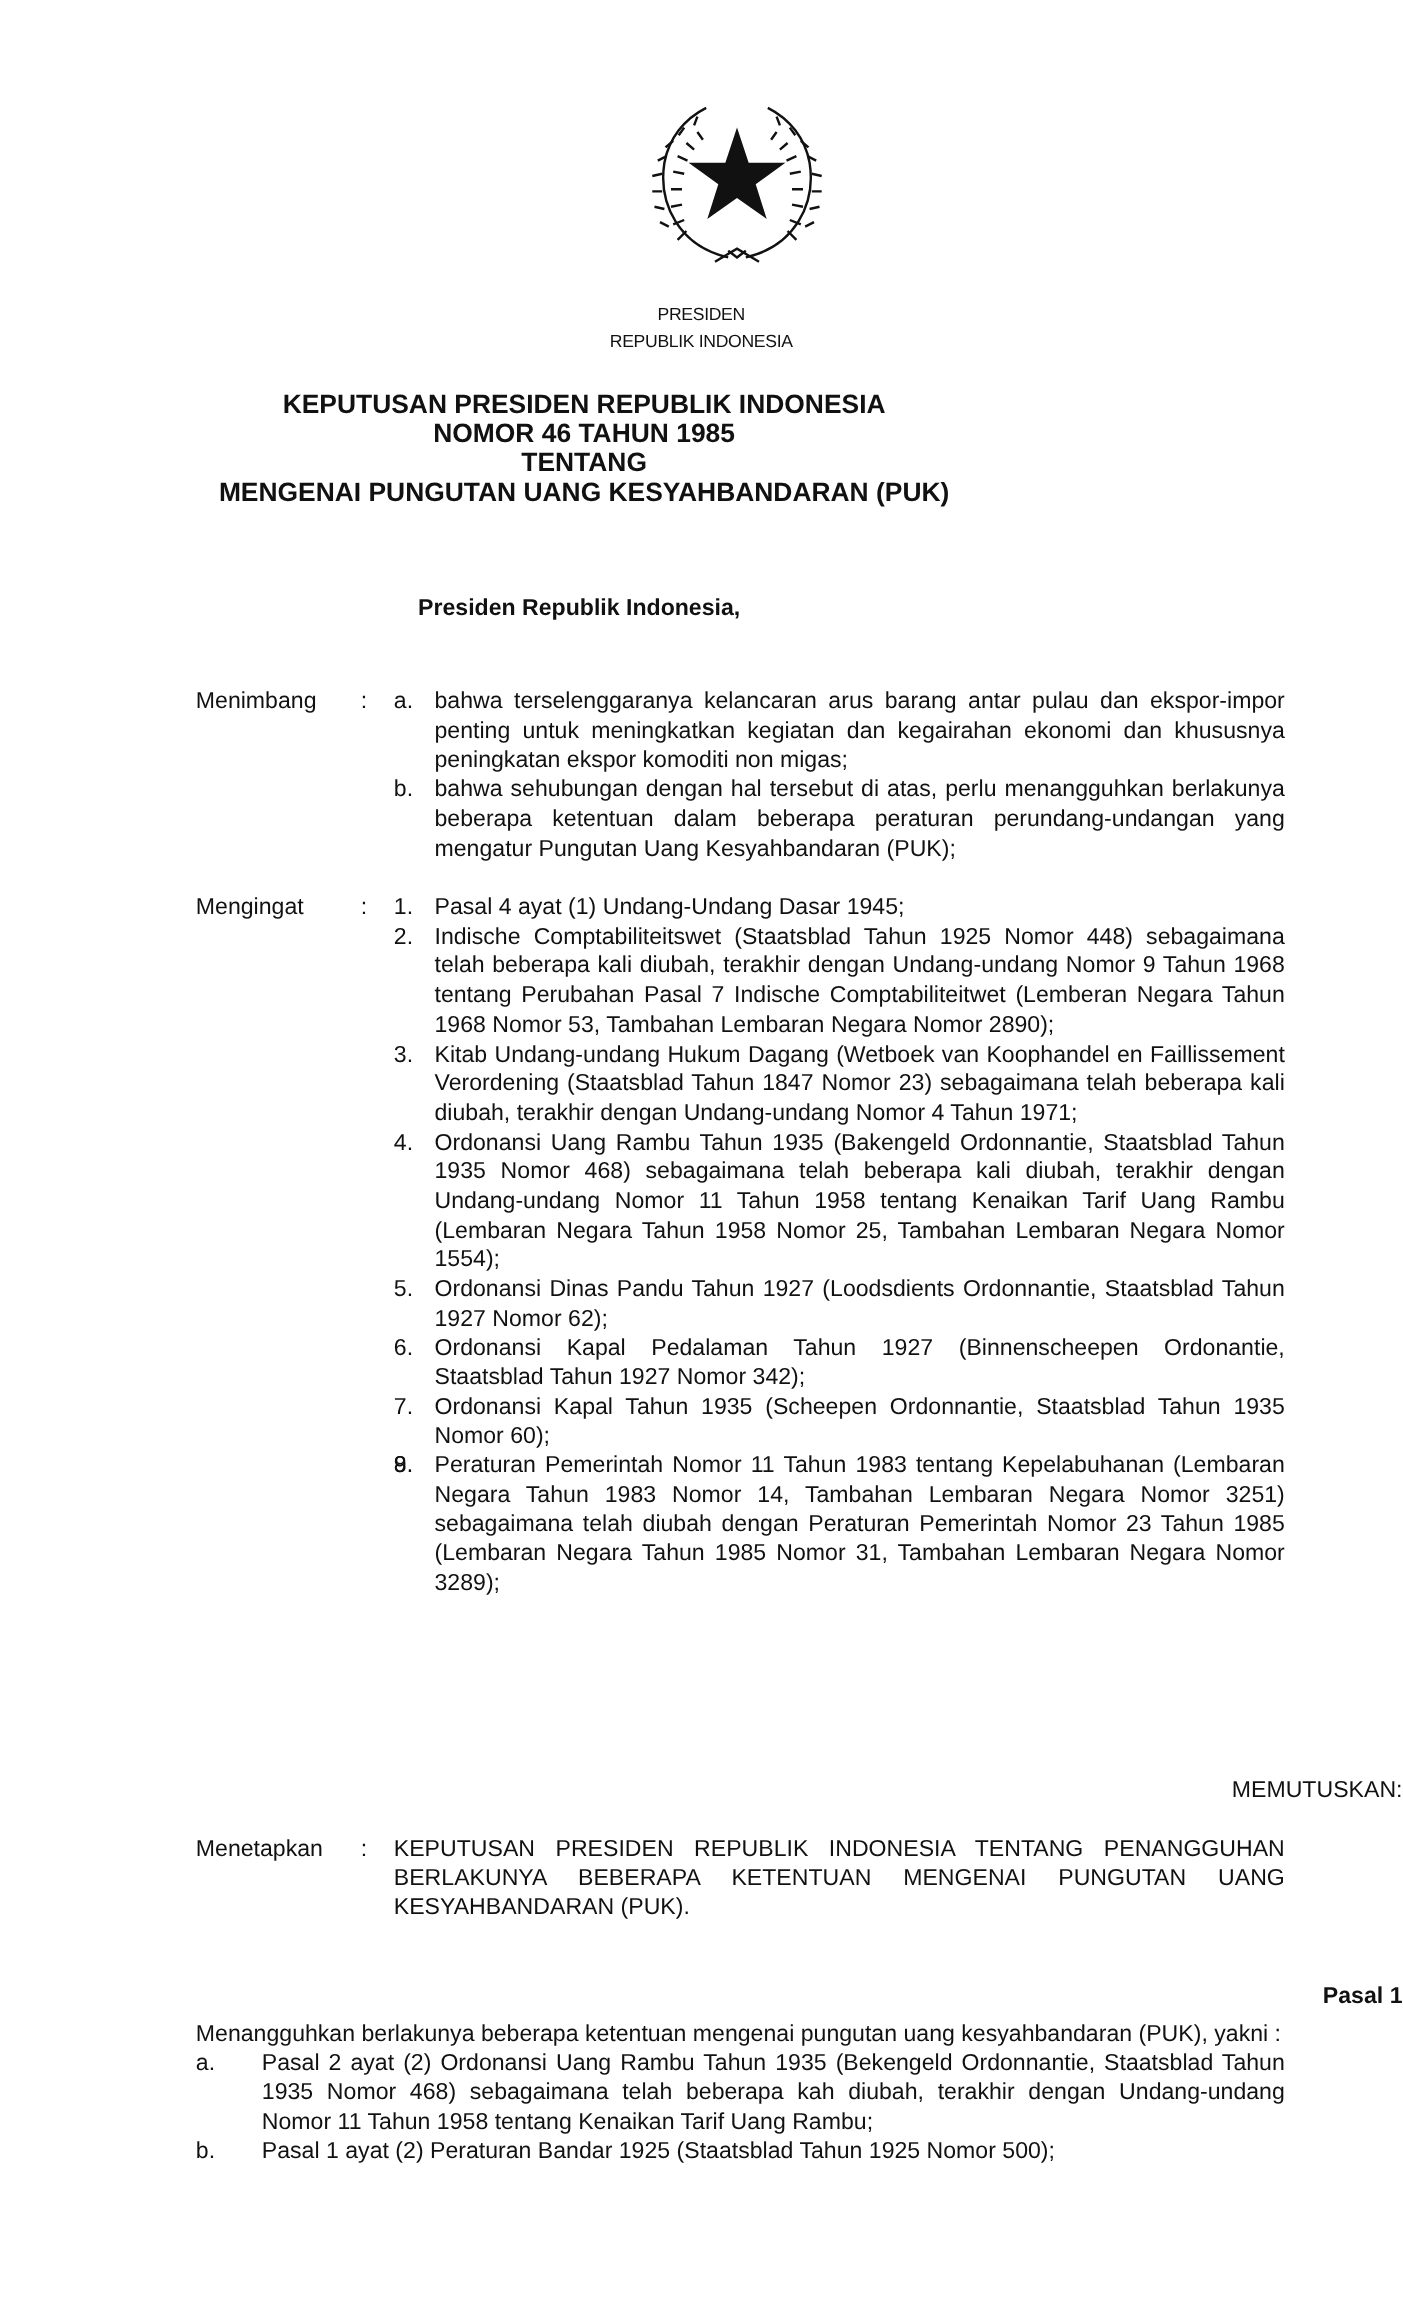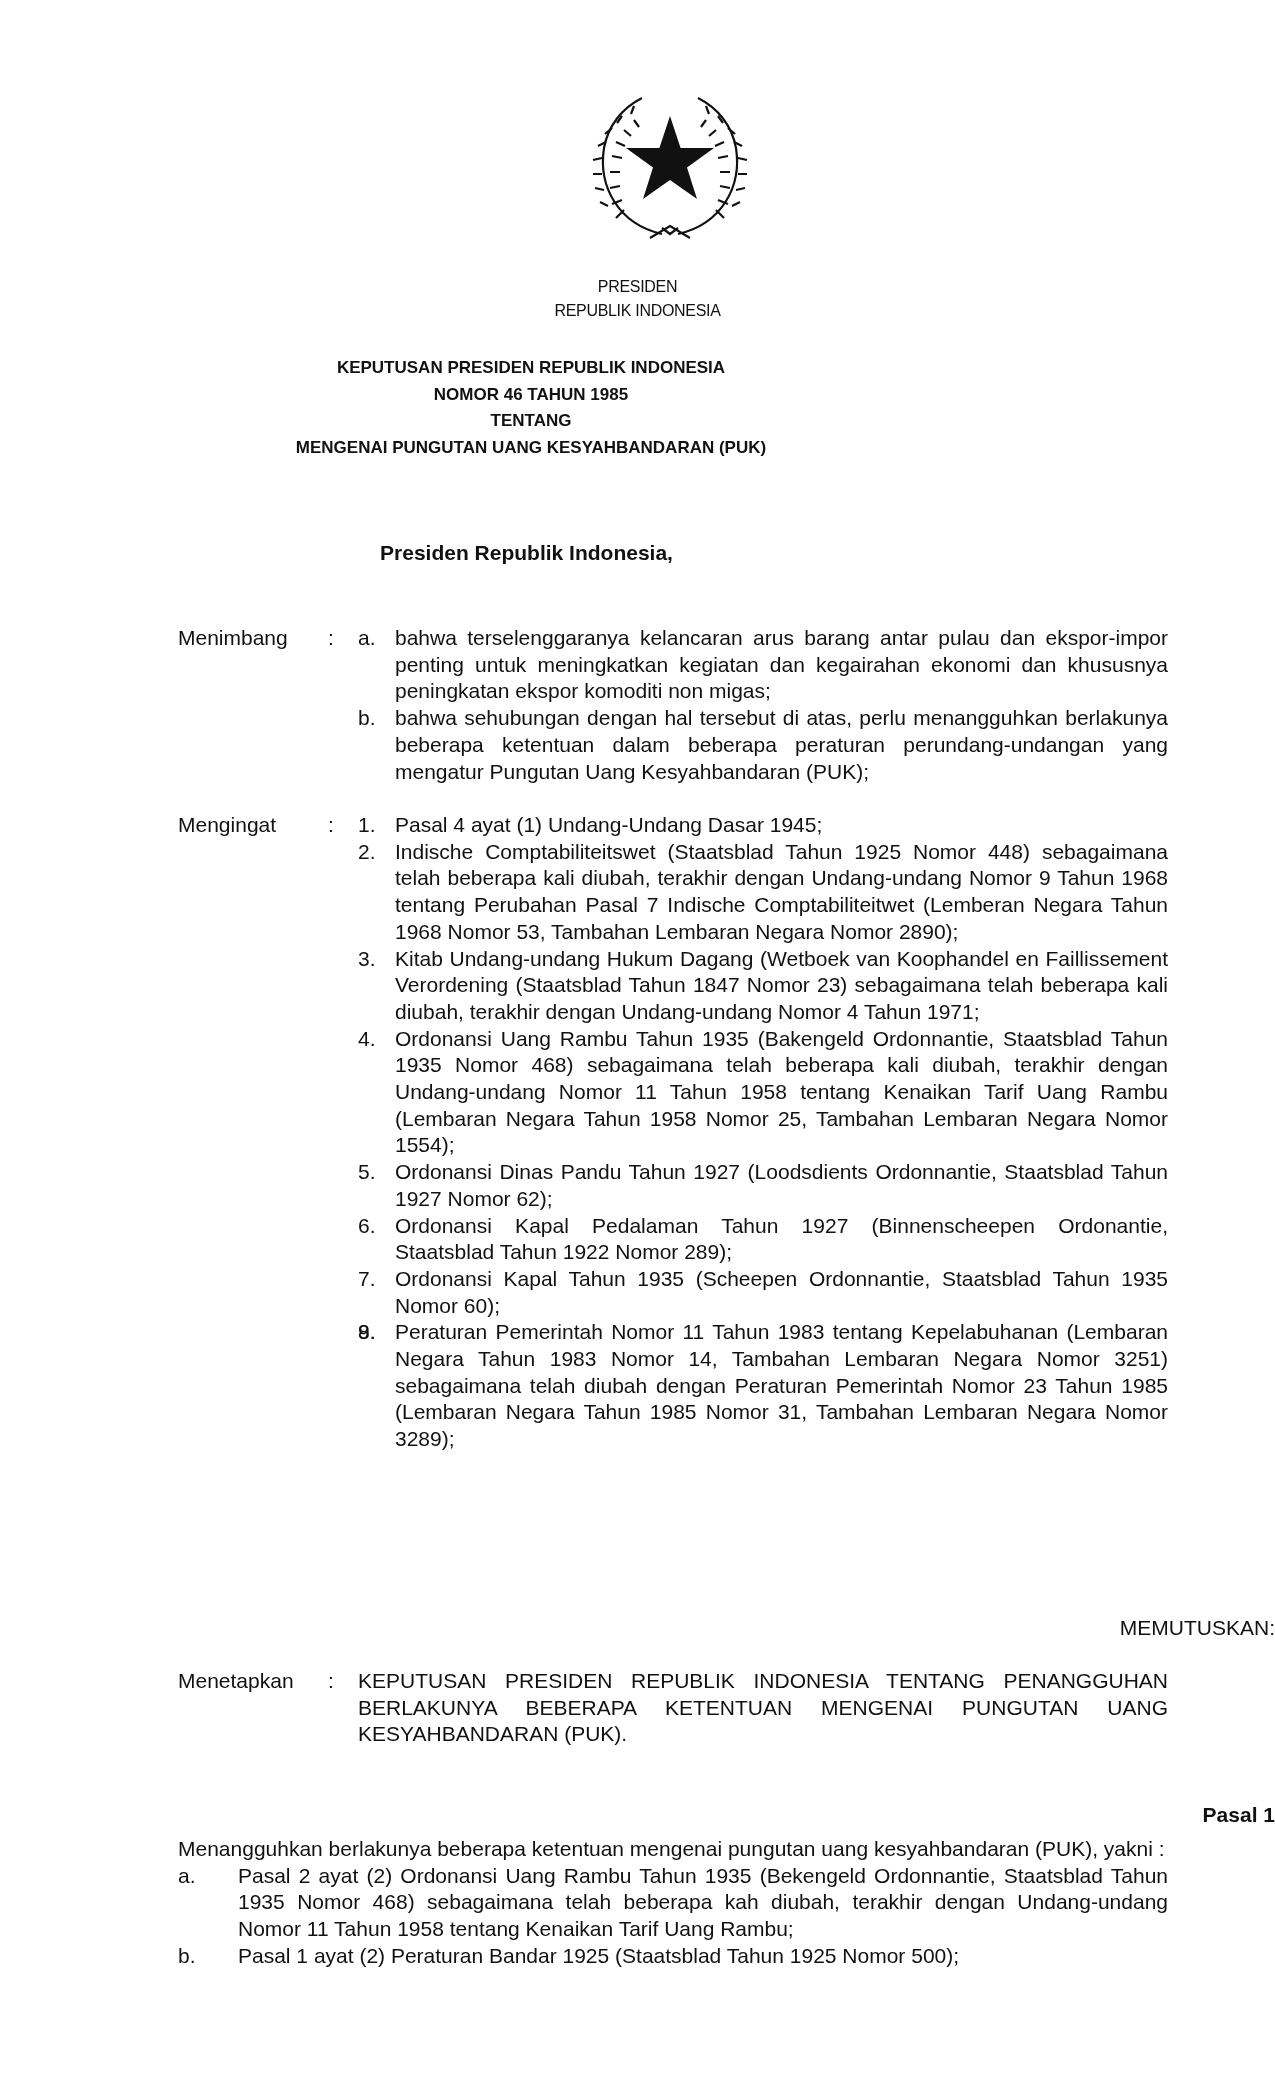--- a/index.html
+++ b/index.html
@@ -13,21 +13,21 @@
   .page { position: absolute; left: 0; top: 0; width: 1275px; height: 2100px; }
 
   
   .emblem { position: absolute; left: 590px; top: 86px; width: 160px; height: 160px; }
   .lh { position: absolute; left: 0; width: 1275px; text-align: center; font-size: 16px; letter-spacing: -0.3px; }
   .lh1 { top: 274px; }
   .lh2 { top: 298px; }
 
   
   .title { position: absolute; left: 0; width: 1062px; top: 355px; text-align: center;
-           font-weight: bold; font-size: 17px; line-height: 26.5px; }
+           font-weight: bold; font-size: 24px; line-height: 26.5px; }
   .title div { white-space: nowrap; }
   .opening { position: absolute; left: 0; width: 1053px; top: 540px; text-align: center; font-weight: bold; }
 
   
   .section { position: absolute; left: 178px; width: 990px; }
   .sec-label { position: absolute; left: 0; top: 0; width: 140px; }
   .sec-colon { position: absolute; left: 150px; top: 0; }
   .items { position: absolute; left: 180px; top: 0; width: 810px; }
   .item { position: relative; padding-left: 37px; text-align: justify; }
   .item .num { position: absolute; left: 0; top: 0; }
@@ -115,21 +115,21 @@
       <div class="item">
         <span class="num">4.</span>
         <span>Ordonansi Uang Rambu Tahun 1935 (Bakengeld Ordonnantie, Staatsblad Tahun 1935 Nomor 468) sebagaimana telah beberapa kali diubah, terakhir dengan Undang-undang  Nomor 11 Tahun 1958 tentang Kenaikan Tarif Uang Rambu (Lembaran Negara Tahun 1958 Nomor 25, Tambahan Lembaran Negara Nomor 1554);</span>
       </div>
       <div class="item">
         <span class="num">5.</span>
         <span>Ordonansi Dinas Pandu Tahun 1927 (Loodsdients Ordonnantie, Staatsblad Tahun 1927 Nomor 62);</span>
       </div>
       <div class="item">
         <span class="num">6.</span>
-        <span>Ordonansi Kapal Pedalaman Tahun 1927 (Binnenscheepen Ordonantie, Staatsblad Tahun 1922 Nomor 289);</span>
+        <span>Ordonansi Kapal Pedalaman Tahun 1927 (Binnenscheepen Ordonantie, Staatsblad Tahun 1927 Nomor 342);</span>
       </div>
       <div class="item">
         <span class="num">7.</span>
         <span>Ordonansi Kapal Tahun 1935 (Scheepen Ordonnantie, Staatsblad Tahun 1935 Nomor 60);</span>
       </div>
       <div class="item">
         <span class="num">8.</span>
       </div>
       <div class="item">
         <span class="num">9.</span>

